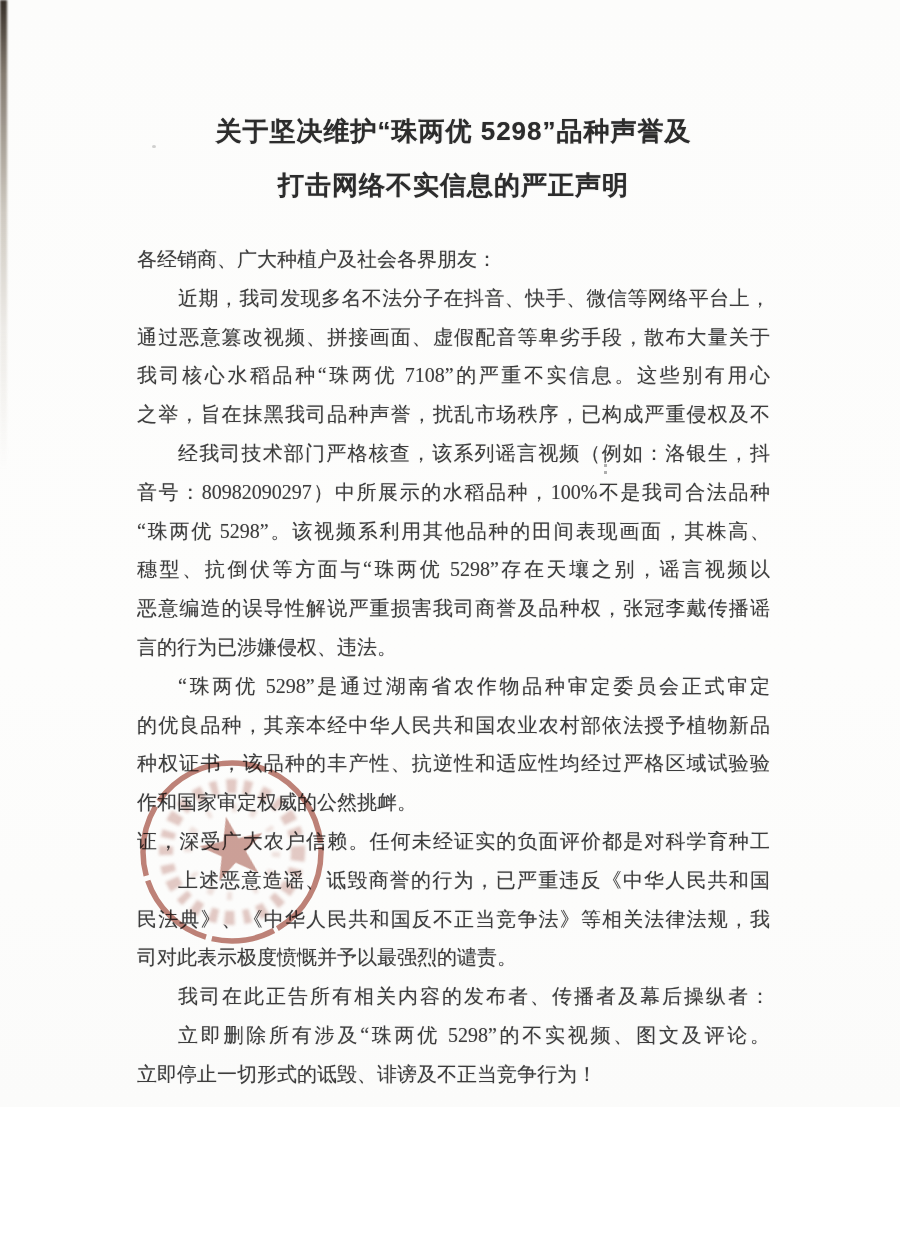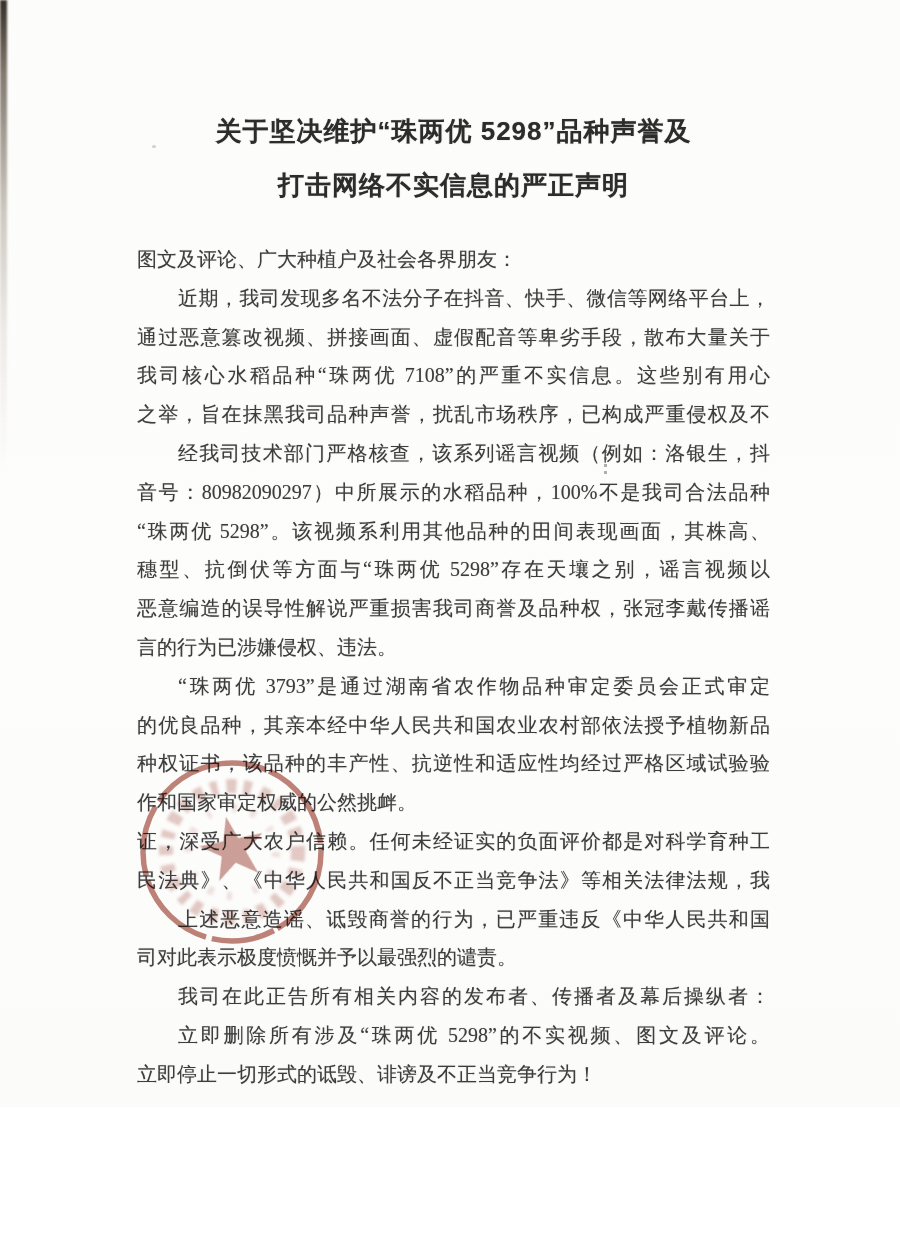--- a/index.html
+++ b/index.html
@@ -54,50 +54,50 @@
 
   <div class="content">
     <h1 class="title">
       <span class="tline">关于坚决维护“珠两优 5298”品种声誉及</span>
       <span class="tline">打击网络不实信息的严正声明</span>
     </h1>
 
     <div class="docbody">
 
       <p class="para">
-        <span class="ln end">图文及评论、广大种植户及社会各界朋友：</span>
+        <span class="ln end">各经销商、广大种植户及社会各界朋友：</span>
       </p>
 
       <p class="para">
         <span class="ln ind">近期，我司发现多名不法分子在抖音、快手、微信等网络平台上，</span>
         <span class="ln">通过恶意篡改视频、拼接画面、虚假配音等卑劣手段，散布大量关于</span>
         <span class="ln">我司核心水稻品种“珠两优 7108”的严重不实信息。这些别有用心</span>
         <span class="ln">之举，旨在抹黑我司品种声誉，扰乱市场秩序，已构成严重侵权及不</span>
       </p>
 
       <p class="para">
         <span class="ln ind">经我司技术部门严格核查，该系列谣言视频（例如：洛银生，抖</span>
         <span class="ln">音号：80982090297）中所展示的水稻品种，100%不是我司合法品种</span>
         <span class="ln">“珠两优 5298”。该视频系利用其他品种的田间表现画面，其株高、</span>
         <span class="ln">穗型、抗倒伏等方面与“珠两优 5298”存在天壤之别，谣言视频以</span>
         <span class="ln">恶意编造的误导性解说严重损害我司商誉及品种权，张冠李戴传播谣</span>
         <span class="ln end">言的行为已涉嫌侵权、违法。</span>
       </p>
 
       <p class="para">
-        <span class="ln ind">“珠两优 3793”是通过湖南省农作物品种审定委员会正式审定</span>
+        <span class="ln ind">“珠两优 5298”是通过湖南省农作物品种审定委员会正式审定</span>
         <span class="ln">的优良品种，其亲本经中华人民共和国农业农村部依法授予植物新品</span>
         <span class="ln">种权证书，该品种的丰产性、抗逆性和适应性均经过严格区域试验验</span>
         <span class="ln end">作和国家审定权威的公然挑衅。</span>
         <span class="ln">证，深受广大农户信赖。任何未经证实的负面评价都是对科学育种工</span>
       </p>
 
       <p class="para">
+        <span class="ln ind">上述恶意造谣、诋毁商誉的行为，已严重违反《中华人民共和国</span>
         <span class="ln">民法典》、《中华人民共和国反不正当竞争法》等相关法律法规，我</span>
-        <span class="ln ind">上述恶意造谣、诋毁商誉的行为，已严重违反《中华人民共和国</span>
         <span class="ln end">司对此表示极度愤慨并予以最强烈的谴责。</span>
       </p>
 
       <p class="para">
         <span class="ln ind">我司在此正告所有相关内容的发布者、传播者及幕后操纵者：</span>
       </p>
 
       <p class="para">
         <span class="ln ind">立即删除所有涉及“珠两优 5298”的不实视频、图文及评论。</span>
         <span class="ln end">立即停止一切形式的诋毁、诽谤及不正当竞争行为！</span>

